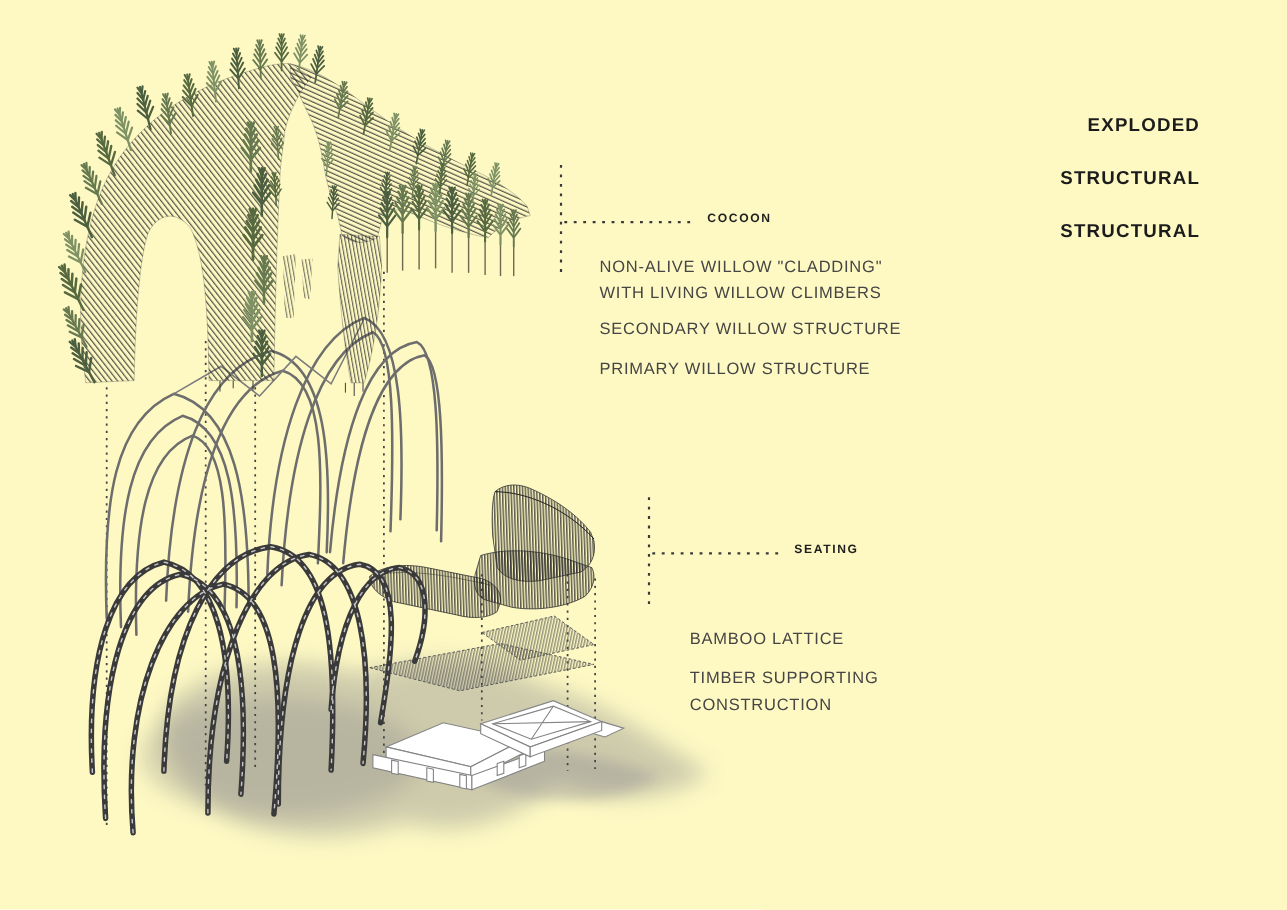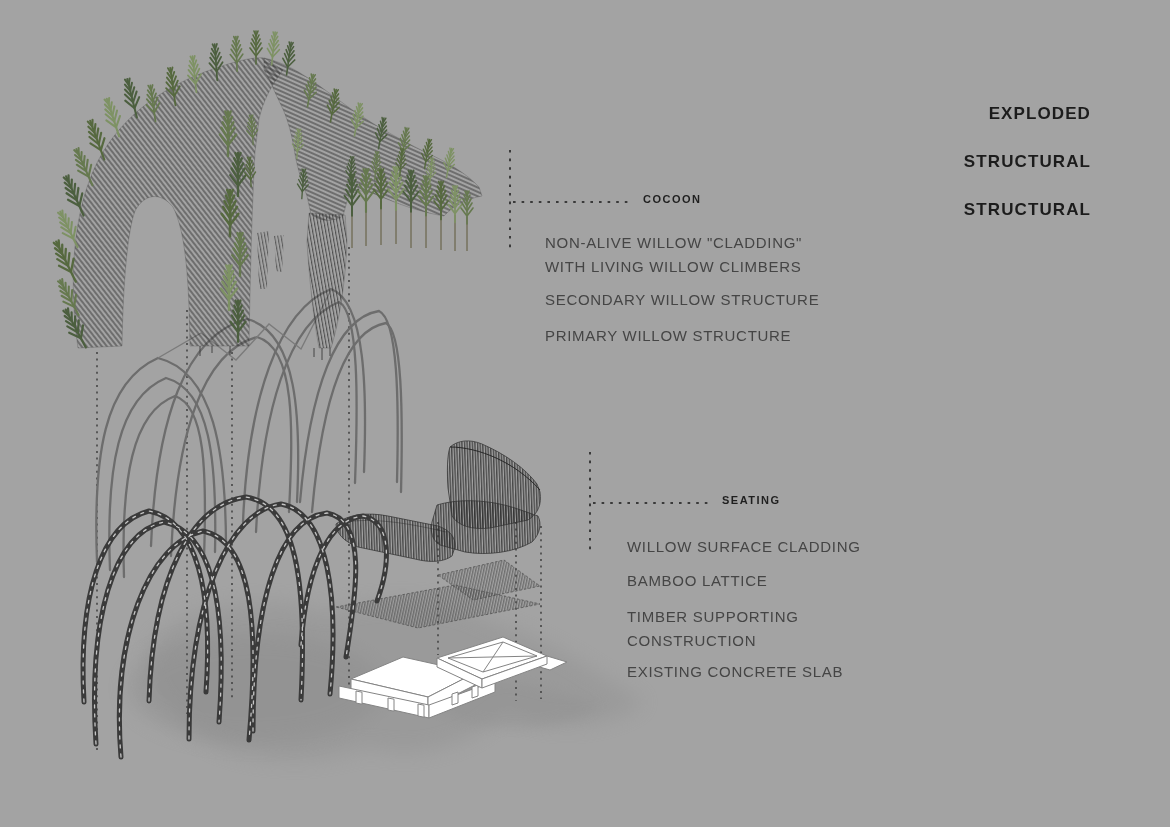--- a/index.html
+++ b/index.html
@@ -1,16 +1,16 @@
 <!DOCTYPE html>
 <html><head>
 <meta charset="utf-8">
 <style>
   html,body{margin:0;padding:0;background:#ffffff;}
-  .canvas{position:relative;width:1170px;height:827px;background:#a3a3a3;overflow:hidden;
+  .canvas{position:relative;width:1170px;height:827px;background:#fef9c3;overflow:hidden;
           font-family:"Liberation Sans","DejaVu Sans",sans-serif;}
   .drawing{position:absolute;left:0;top:0;width:1170px;height:827px;}
   .txt{position:absolute;white-space:pre-line;}
   .title{right:79px;top:78px;text-align:right;font-size:17px;font-weight:700;
          letter-spacing:1.1px;line-height:24px;color:#1c1c1c;}
   .sec-label{font-size:11px;font-weight:700;letter-spacing:1.5px;color:#1f1f1f;}
   .item{font-size:15px;font-weight:400;letter-spacing:0.7px;line-height:23.5px;color:#454545;}
   .cocoon-label{left:643px;top:193px;}
   .cocoon-i1{left:545px;top:231px;}
   .cocoon-i2{left:545px;top:288px;text-align:right;}
@@ -233,19 +233,17 @@
     <span style="display:block">STRUCTURAL</span>
   </div>
 
   <div class="txt sec-label cocoon-label">COCOON</div>
   <div class="txt item cocoon-i1">NON-ALIVE WILLOW "CLADDING"
 WITH LIVING WILLOW CLIMBERS</div>
   <div class="txt item cocoon-i2">SECONDARY WILLOW STRUCTURE</div>
   <div class="txt item cocoon-i3">PRIMARY WILLOW STRUCTURE</div>
 
   <div class="txt sec-label seating-label">SEATING</div>
-  <div class="txt item seating-i1">WILLOW SURFACE CLADDING</div>
   <div class="txt item seating-i2">BAMBOO LATTICE</div>
   <div class="txt item seating-i3">TIMBER SUPPORTING
 CONSTRUCTION</div>
-  <div class="txt item seating-i4">EXISTING CONCRETE SLAB</div>
 
 </div>
 
 </body></html>

